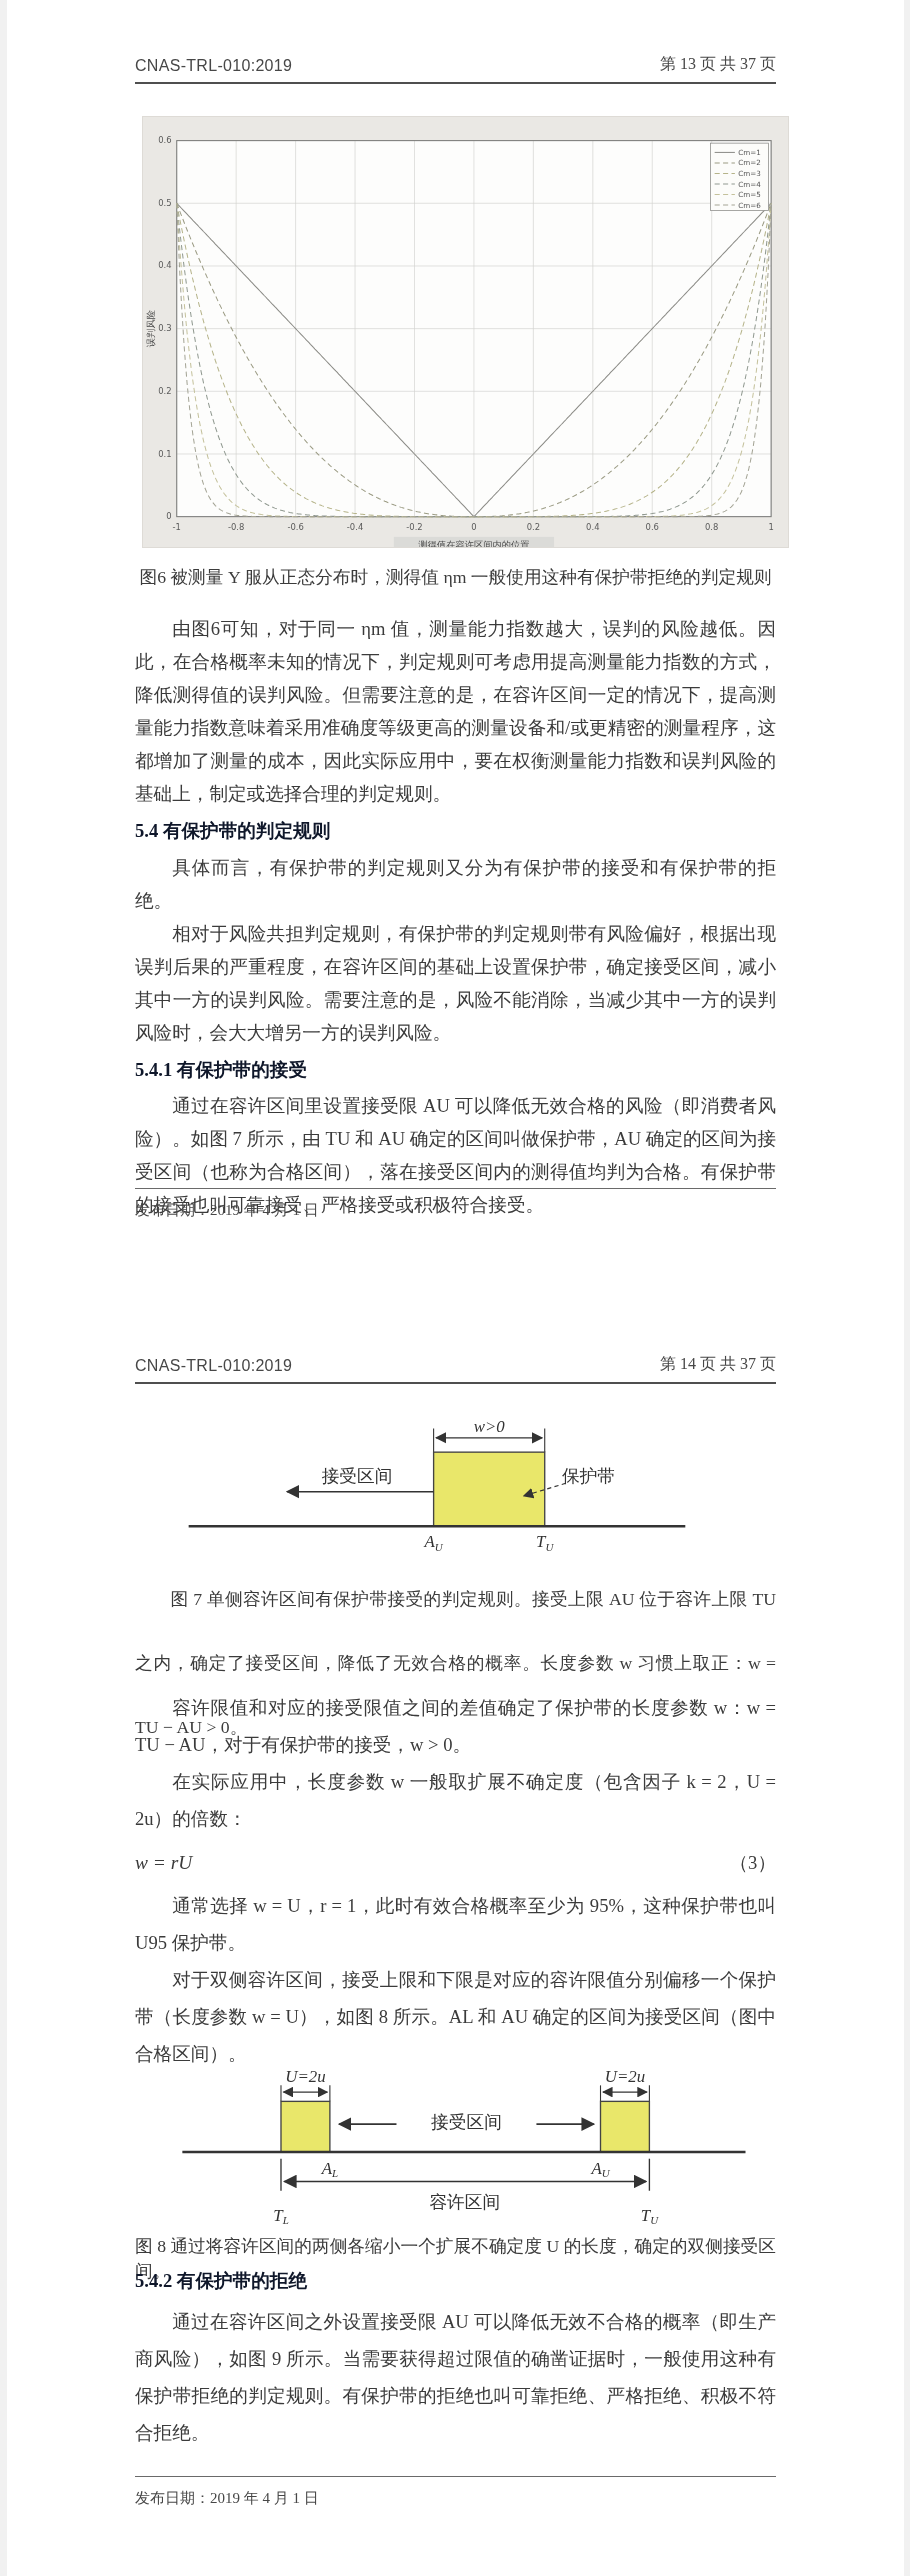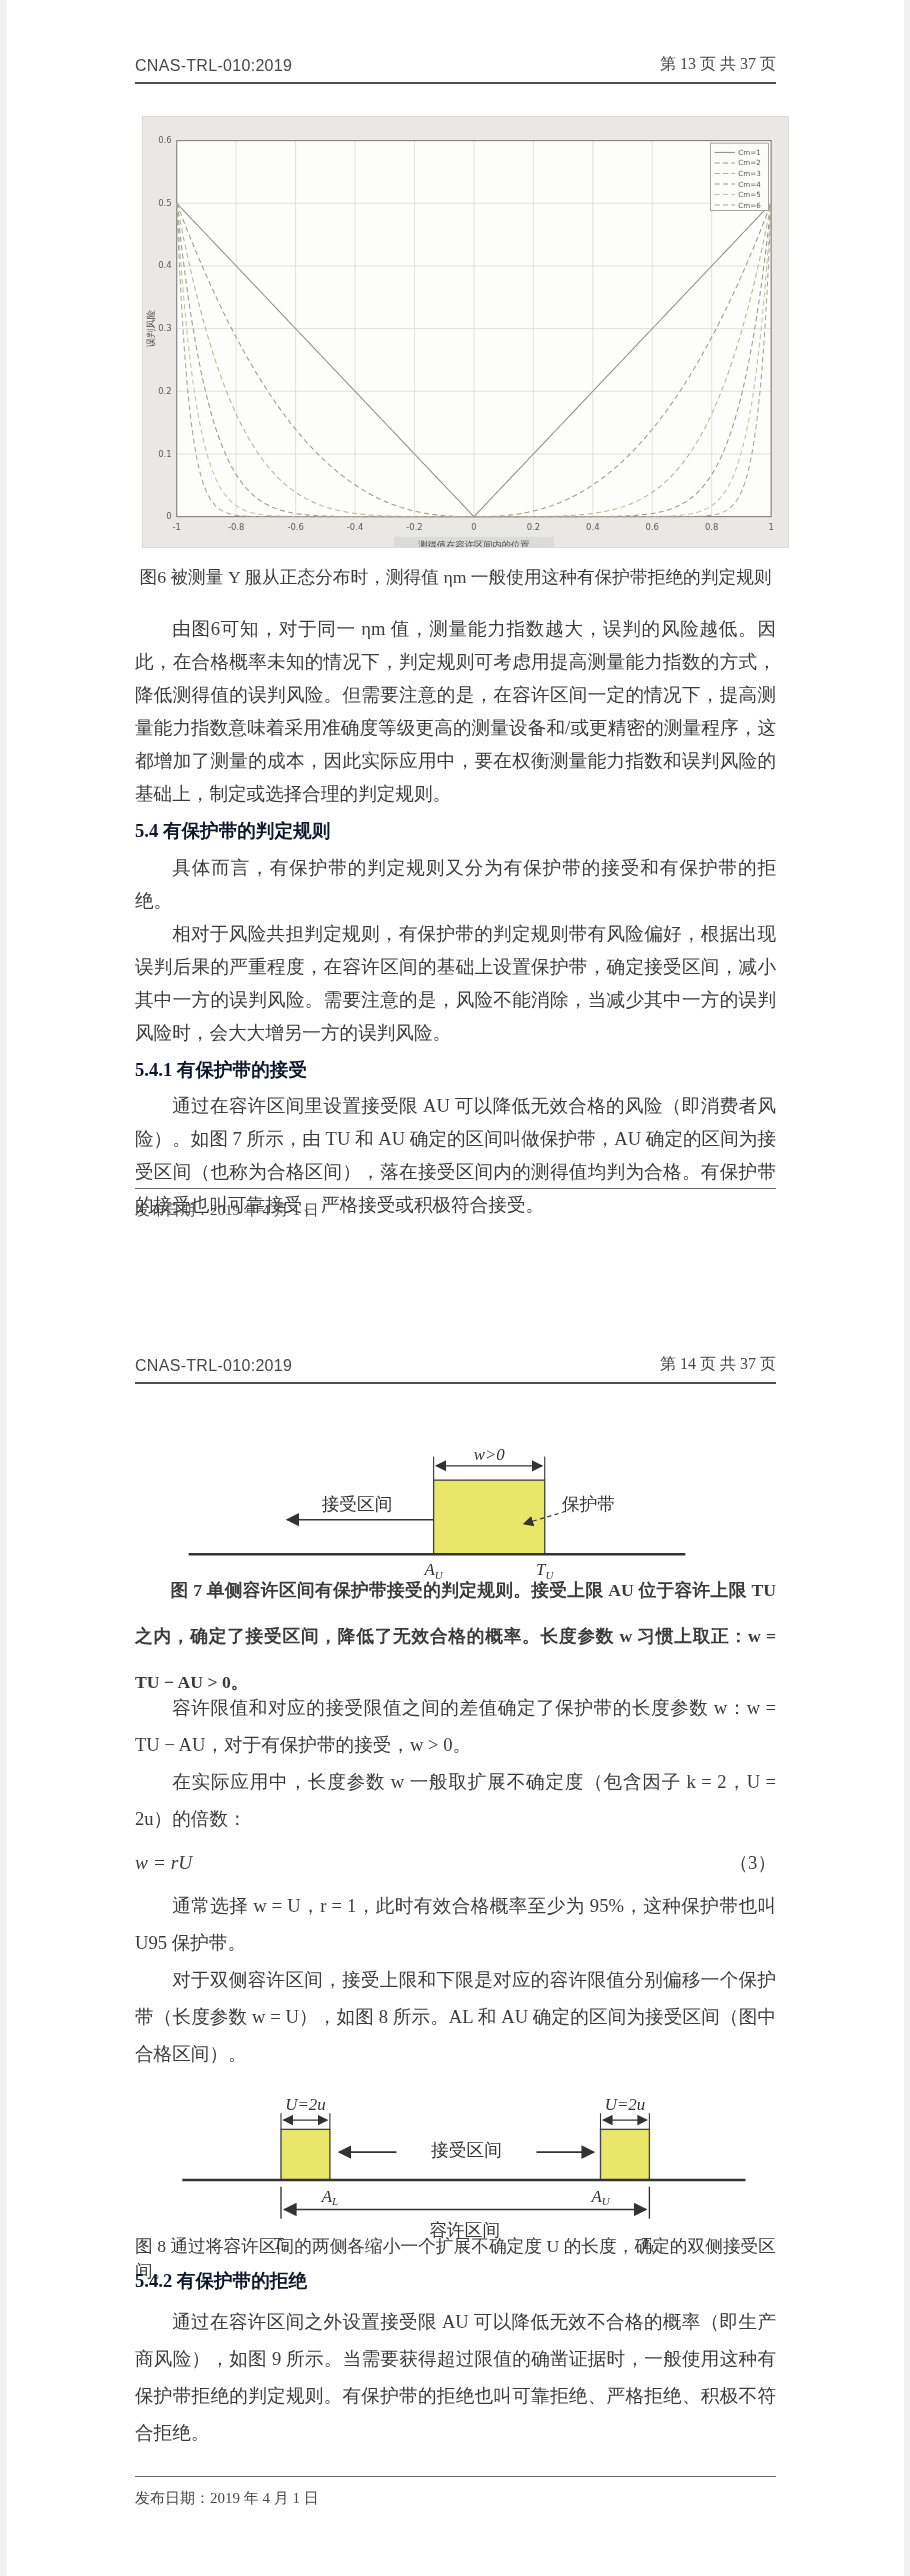--- a/index.html
+++ b/index.html
@@ -24,36 +24,36 @@
     border-top:1.7px solid #6a6a6a;padding-top:12px;
     font-size:15px;color:#474747;
   }
   .textcol{position:absolute;left:128px;width:641px;}
   .body-text p{margin:0;text-align:justify;text-indent:2em;}
   .body-text h3{margin:4.2px 0 3.4px 0;font-size:18.6px;color:#0f172a;}
   .p13{font-size:18.6px;line-height:33px;}
   .p14{font-size:18.6px;line-height:37px;}
   .fig-caption{font-size:17.7px;color:#3b3b3b;text-align:justify;}
   .fig6-caption{text-align:center;text-indent:0;}
-  .fig7-caption{line-height:46px;text-indent:2em;font-weight:bold;}
+  .fig7-caption{line-height:64px;text-indent:2em;}
   .fig8-caption{line-height:25px;text-indent:0;}
   .chart-panel{
     position:absolute;left:135px;top:116px;width:645px;height:430px;
     background:#eae8e4;border:0.8px solid #dedbd6;
   }
   .eq-row{display:flex;align-items:baseline;margin:6.7px 0 6.7px 0;}
   .eq-body{flex:1;text-align:left;font-style:italic;font-size:19.4px;}
   .eq-no{width:59px;text-align:right;font-size:18.6px;}
   svg .tick{font:10px "DejaVu Sans",sans-serif;fill:#5a5a5a;}
   svg .axis-label{font:11px "DejaVu Sans",sans-serif;fill:#4a4a4a;}
   svg .legend-text{font:8.5px "DejaVu Sans",sans-serif;fill:#555;}
   svg .dlabel{font:21px "Liberation Serif","DejaVu Serif",serif;fill:#333;}
   svg .dmath{font:italic 20px "Liberation Serif","DejaVu Serif",serif;fill:#333;}
   svg .dsub{font:italic 13px "Liberation Serif","DejaVu Serif",serif;fill:#333;}
-  .figwrap{position:absolute;left:0;width:897px;margin-top:28px;}
+  .figwrap{position:absolute;left:0;width:897px;}
 </style>
 </head>
 <body>
 
 <div class="page">
 
   <div class="pg-header" style="top:54px;">
     <span class="hdr-left">CNAS-TRL-010:2019</span>
     <span class="hdr-right">第 13 页 共 37 页</span>
   </div>

